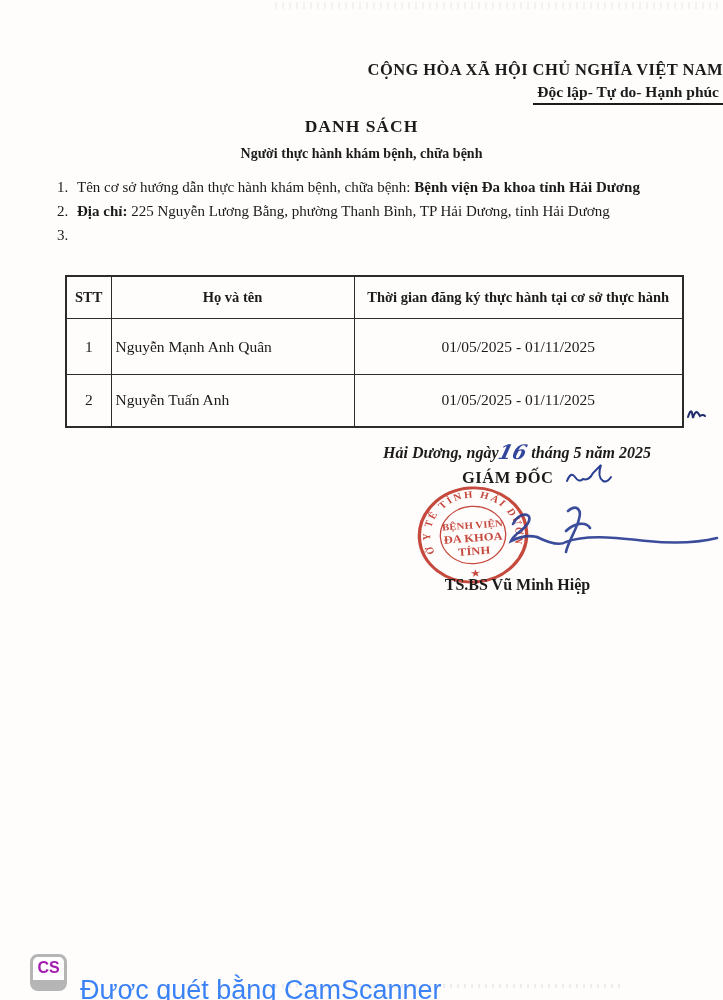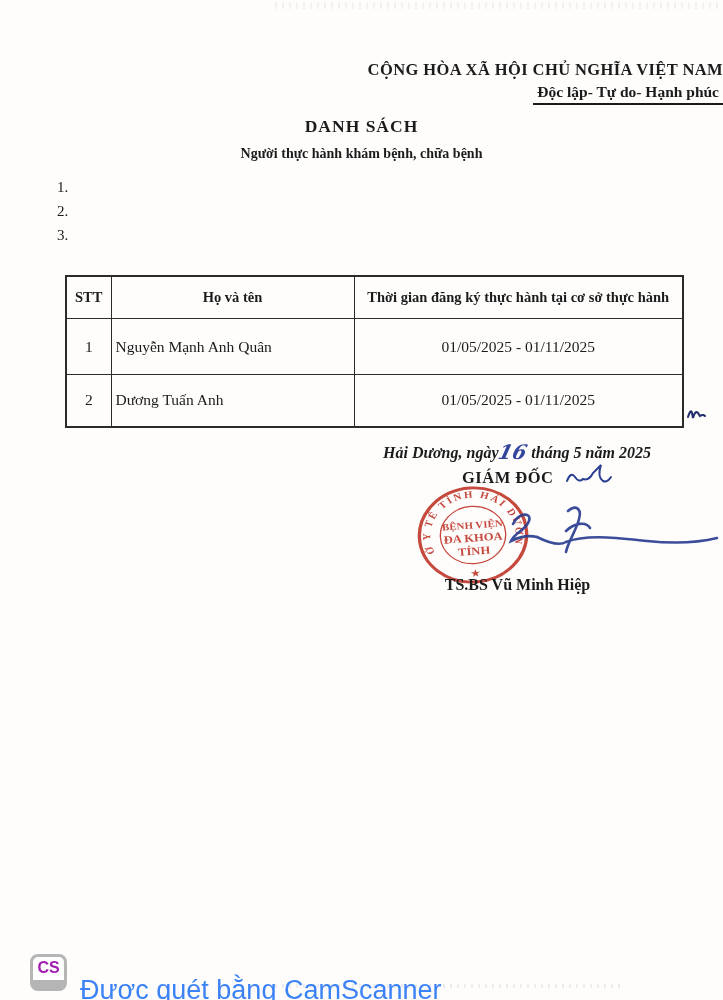--- a/index.html
+++ b/index.html
@@ -83,23 +83,25 @@
   <div class="hdr">
     <div class="republic">CỘNG HÒA XÃ HỘI CHỦ NGHĨA VIỆT NAM</div>
     <div><span class="motto">Độc lập- Tự do- Hạnh phúc</span></div>
   </div>
   <div class="doc-title">DANH SÁCH</div>
   <div class="doc-subtitle">Người thực hành khám bệnh, chữa bệnh</div>
 
   <div class="items">
     <div class="item">
       <span class="num">1.</span>
+      <span class="txt"><span>Tên cơ sở hướng dẫn thực hành khám bệnh, chữa bệnh: </span><b>Bệnh viện Đa khoa tỉnh Hải Dương</b></span>
     </div>
     <div class="item">
       <span class="num">2.</span>
+      <span class="txt"><b>Địa chỉ: </b><span>225 Nguyễn Lương Bằng, phường Thanh Bình, TP Hải Dương, tỉnh Hải Dương</span></span>
     </div>
     <div class="item">
       <span class="num">3.</span>
     </div>
   </div>
 
   <table class="roster">
     <colgroup>
         <col class="col-stt">
         <col class="col-name">
@@ -111,21 +113,21 @@
       <th>Họ và tên</th>
       <th>Thời gian đăng ký thực hành tại cơ sở thực hành</th>
     </tr>
     <tr class="data-row-1">
       <td class="c-stt">1</td>
       <td class="c-name">Nguyễn Mạnh Anh Quân</td>
       <td class="c-period">01/05/2025 - 01/11/2025</td>
     </tr>
     <tr class="data-row-2">
       <td class="c-stt">2</td>
-      <td class="c-name">Dương Tuấn Anh</td>
+      <td class="c-name">Nguyễn Tuấn Anh</td>
       <td class="c-period">01/05/2025 - 01/11/2025</td>
     </tr>
   </tbody>
     </table>
 
   <svg class="ink-mark-svg" width="22" height="18" viewBox="0 0 22 18">
     <path d="M3,13 Q6,4 7,9 L8,14 Q10,6 13,9 L15,12 Q18,10 20,12" fill="none" stroke="#1f2d6e" stroke-width="2" stroke-linecap="round"></path>
   </svg>
 
   <div class="date-line">

